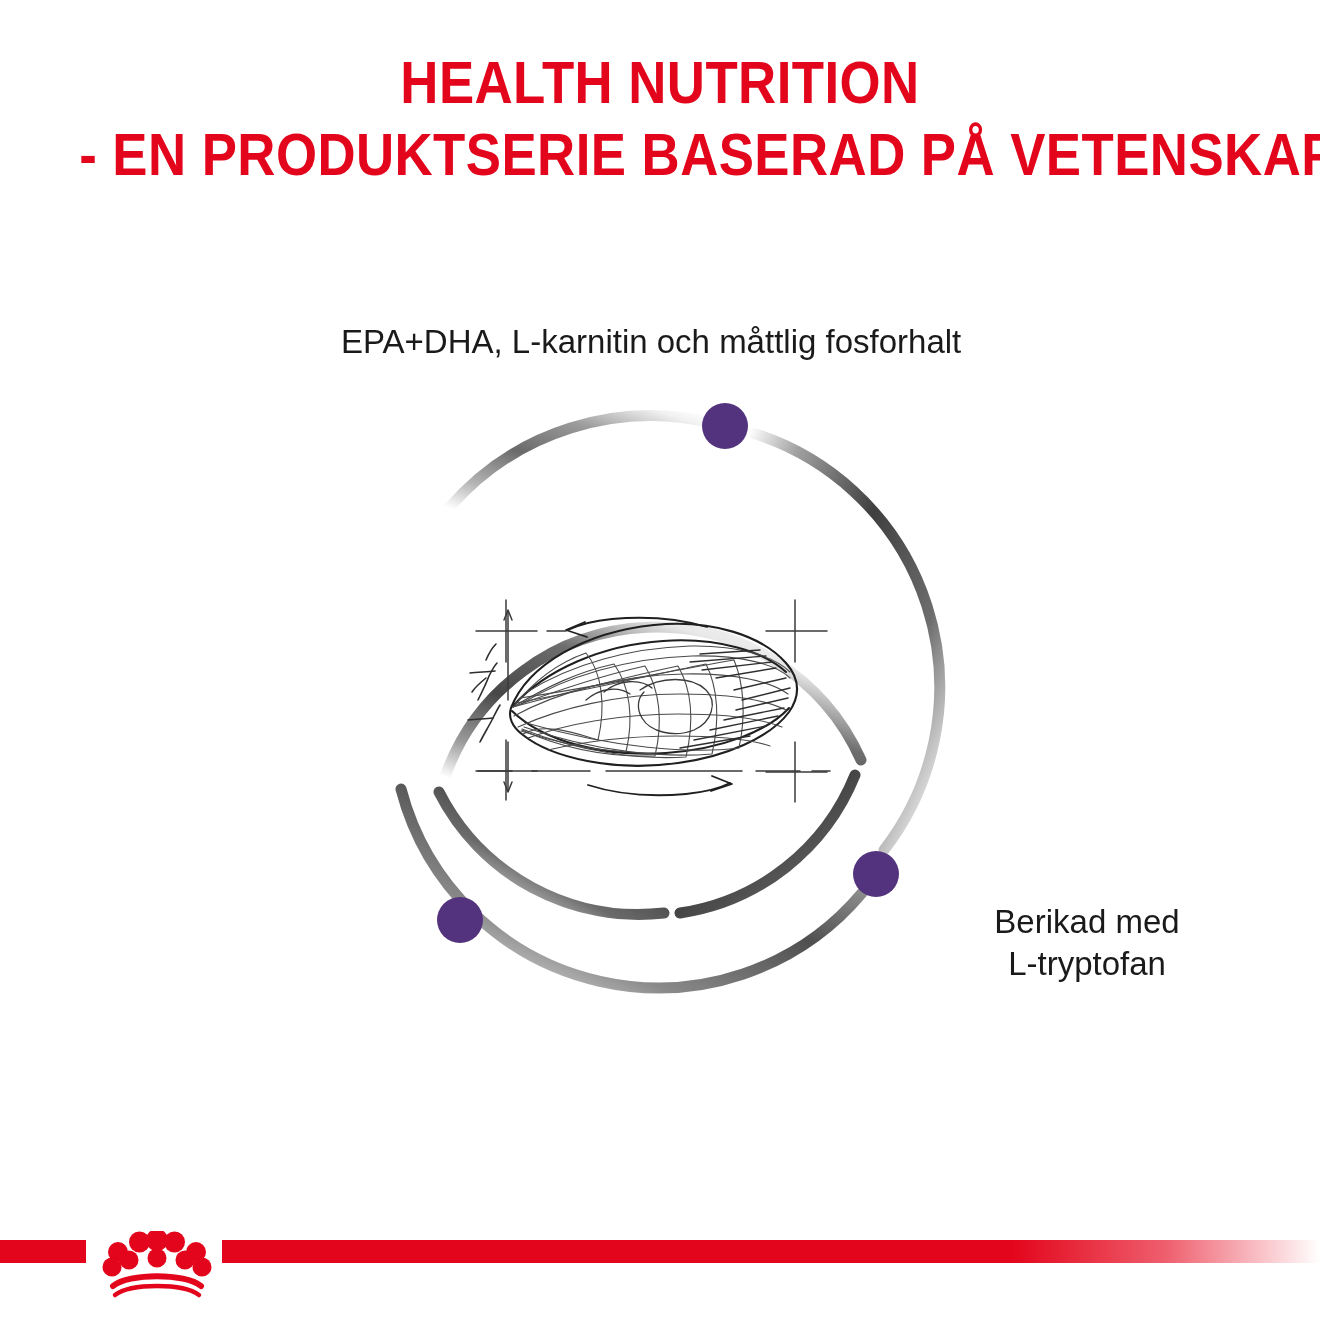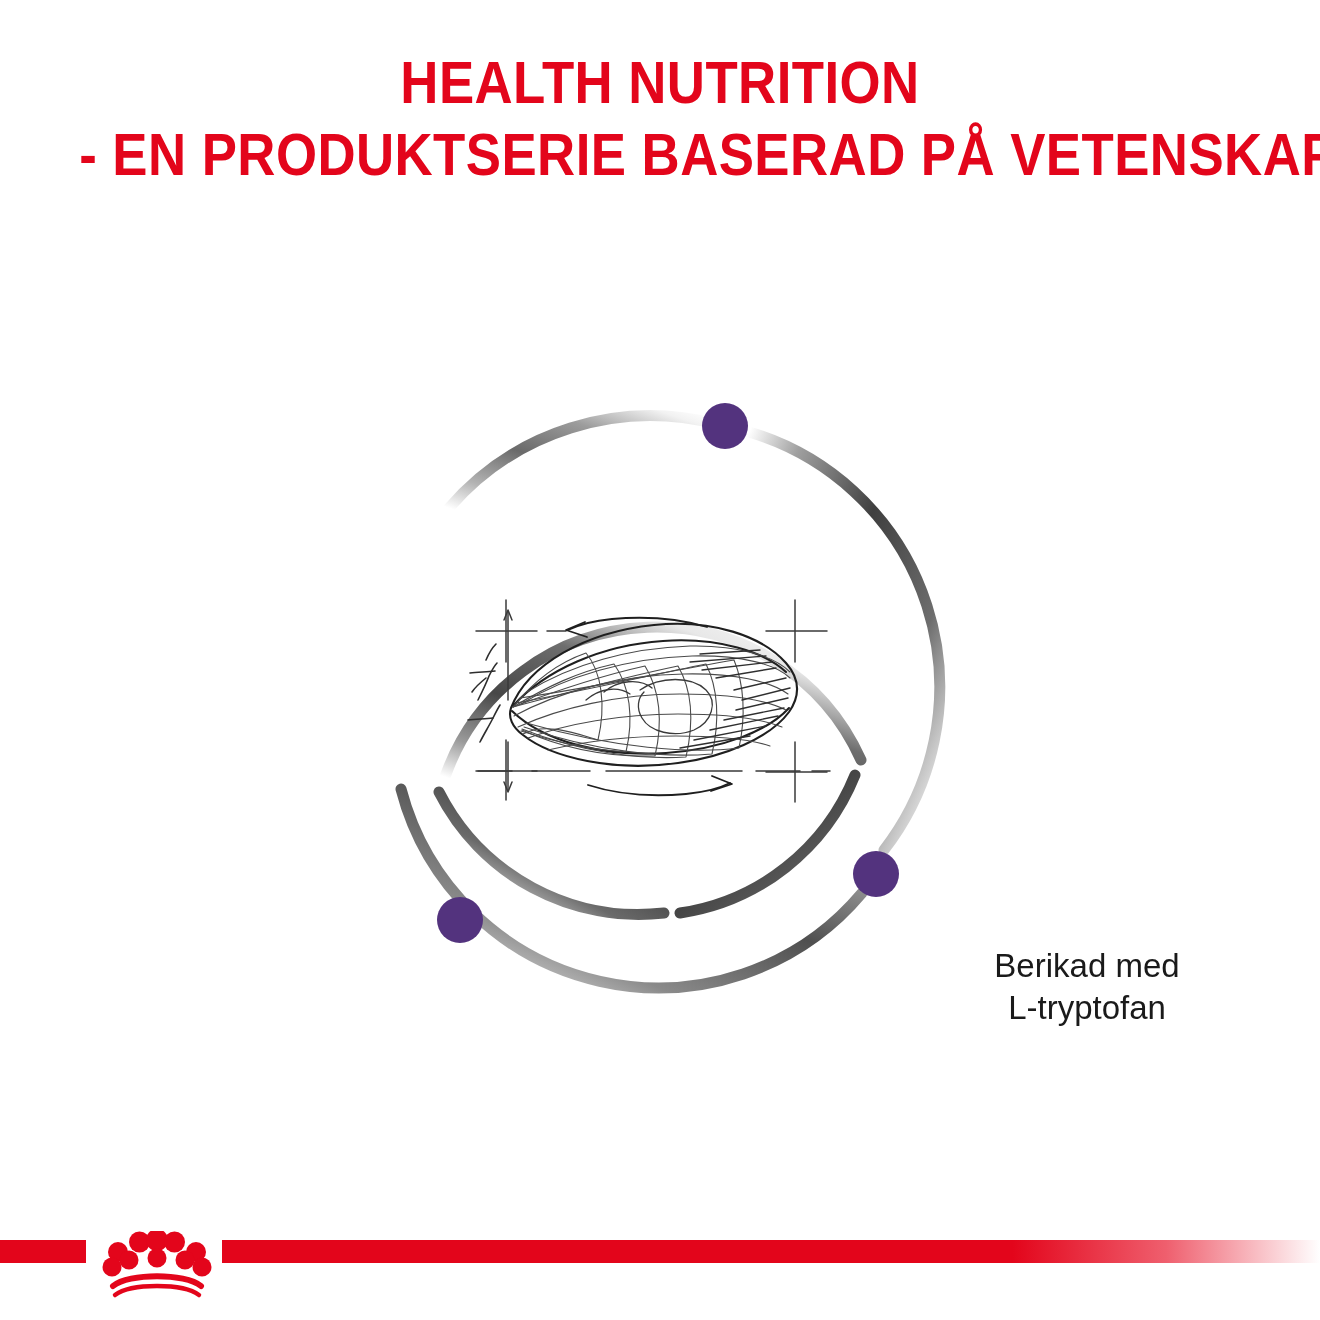--- a/index.html
+++ b/index.html
@@ -64,21 +64,21 @@
     text-align: left;
   }
   #callout-left {
     left: 18px;
     top: 923px;
     width: 418px;
     text-align: center;
   }
   #callout-right {
     left: 952px;
-    top: 945px;
+    top: 901px;
     width: 270px;
     text-align: center;
   }
 
   
   #footer {
     position: absolute;
     left: 0;
     top: 1231px;
     width: 1320px;
@@ -282,20 +282,21 @@
       </g>
     </g>
 
     <g>
       <circle cx="725" cy="426" r="23" fill="#53337E"></circle>
       <circle cx="460" cy="920" r="23" fill="#53337E"></circle>
       <circle cx="876" cy="874" r="23" fill="#53337E"></circle>
     </g>
   </svg>
 
+  <div class="callout" id="callout-top">EPA+DHA, L-karnitin och måttlig fosforhalt</div>
 
 
   <div class="callout" id="callout-right">Berikad med
 L-tryptofan</div>
 
   <div id="footer">
     <div id="bar-left"></div>
     <div id="bar-right"></div>
 
     <svg id="crown" viewBox="0 0 122 70">

